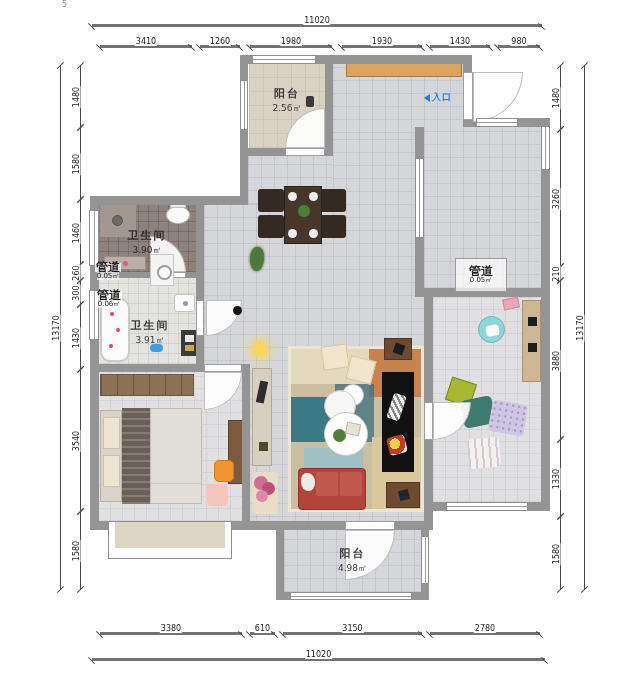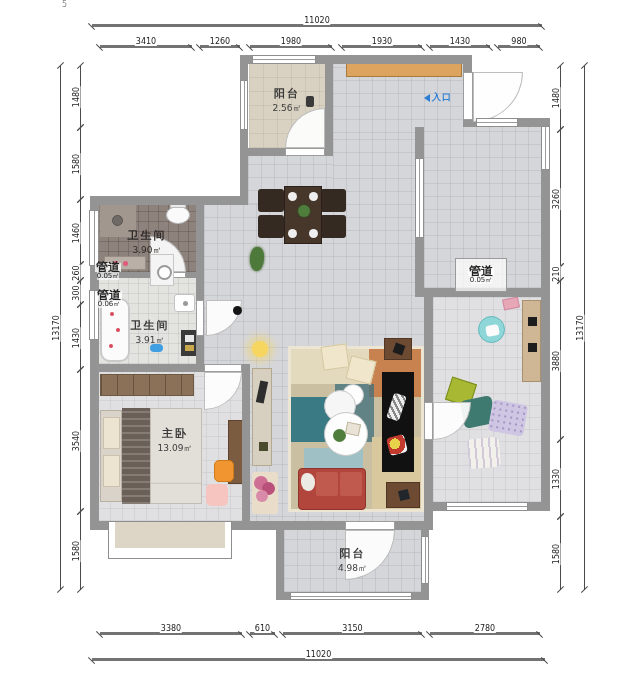--- a/index.html
+++ b/index.html
@@ -360,23 +360,19 @@
       <span class="ar">0.05㎡</span>
   </div>
   <div class="duct" style="left:92px;top:286px;width:34px;height:26px;">
     <span class="nm">管道</span>
       <span class="ar">0.06㎡</span>
   </div>
   <div class="room-label" style="left:102px;top:318px;width:96px;">
     <span class="nm">卫生间</span>
       <span class="ar">3.91㎡</span>
   </div>
-  <div class="room-label" style="left:110px;top:426px;width:130px;">
-    <span class="nm">主卧</span>
-      <span class="ar">13.09㎡</span>
-  </div>
   <div class="room-label" style="left:284px;top:546px;width:137px;">
     <span class="nm">阳台</span>
       <span class="ar">4.98㎡</span>
   </div>
 
 
 </div>
 
 </body></html>

